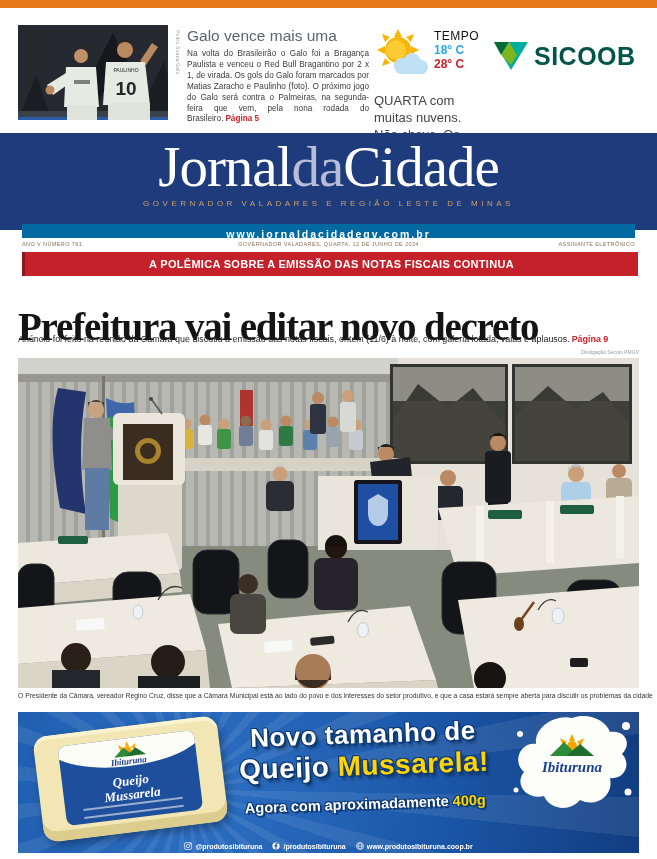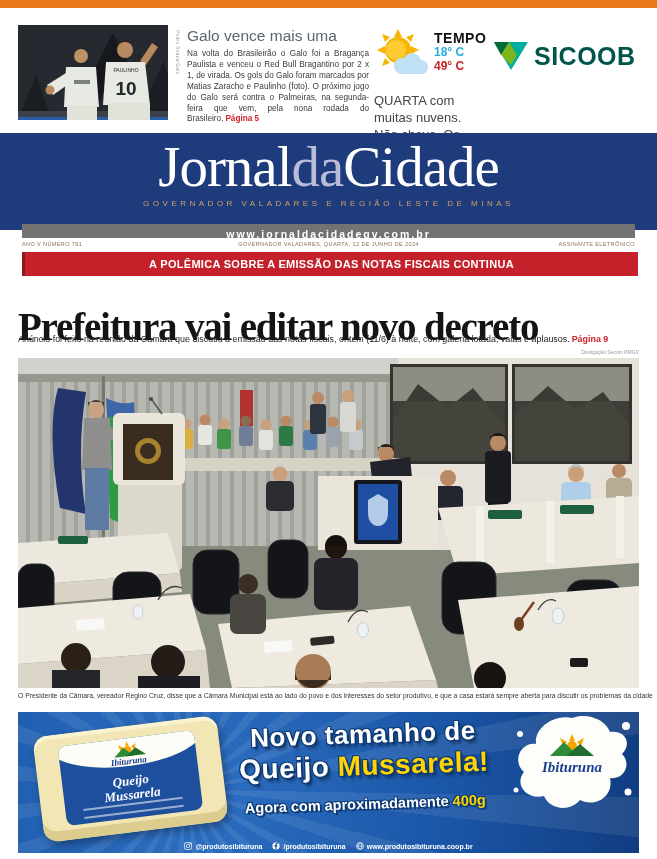--- a/index.html
+++ b/index.html
@@ -16,34 +16,34 @@
     font-size:4.5px;color:#999;letter-spacing:.5px;}
   #galo-article{left:187px;top:27px;width:182px;}
   #galo-headline{font-size:15.5px;color:#5b6670;margin:0 0 4px 0;font-weight:400;}
   #galo-body{font-size:8.2px;line-height:1.33;color:#3a3a3a;text-align:justify;}
   .red-ref{color:#CC2229;font-weight:bold;margin-left:2px;}
 
   
   #weather{left:372px;top:26px;width:115px;}
   #weather-icon{position:absolute;left:0;top:2px;}
   #weather-temps{position:absolute;left:62px;top:4px;line-height:1.15;}
-  #weather-label{font-size:14px;font-weight:700;color:#111;letter-spacing:.5px;}
+  #weather-label{font-size:12px;font-weight:400;color:#111;letter-spacing:.5px;}
   #weather-low{font-size:12px;font-weight:800;color:#29ABE2;}
   #weather-high{font-size:12px;font-weight:800;color:#CC2229;}
   #weather-forecast{position:absolute;left:2px;top:66px;width:112px;font-size:13px;
     line-height:1.32;color:#444;}
   #sicoob-logo{left:490px;top:36px;}
 
   
   #masthead{left:0;top:133px;width:657px;height:97px;background:#1E3C7B;text-align:center;}
   #masthead-title{margin-top:4px;font-family:"Liberation Serif",serif;font-size:57px;
     line-height:1.05;color:#fff;letter-spacing:-1px;}
   #masthead-title .mid{color:#b8bcd8;}
   #masthead-subtitle{font-size:8px;letter-spacing:3.5px;color:#D79F63;margin-top:2px;}
-  #web-bar{left:22px;top:224px;width:613px;height:14px;background:#737373;text-align:center;}
+  #web-bar{left:22px;top:224px;width:613px;height:14px;background:#0369a1;text-align:center;}
   #web-bar span{font-size:10.5px;font-weight:bold;color:#fff;letter-spacing:2px;line-height:14px;}
 
   
   .dateline{top:241px;font-size:5.5px;color:#8a7258;letter-spacing:.4px;}
   #dateline-left{left:22px;}
   #dateline-center{left:0;width:657px;text-align:center;}
   #dateline-right{right:22px;}
 
   
   #kicker{left:22px;top:252px;width:613px;height:24px;background:#C4212A;
@@ -151,21 +151,21 @@
       <g fill="#BFE0F5">
         <circle cx="30" cy="38" r="8"></circle>
           <circle cx="40" cy="34" r="9"></circle>
           <circle cx="49" cy="39" r="7"></circle>
         <rect x="26" y="38" width="28" height="8" rx="4"></rect>
       </g>
     </svg>
     <div id="weather-temps">
       <div id="weather-label">TEMPO</div>
       <div id="weather-low">18° C</div>
-      <div id="weather-high">49° C</div>
+      <div id="weather-high">28° C</div>
     </div>
     <div id="weather-forecast">QUARTA com muitas nuvens. Não chove. Os prognósticos são do Climatempo.</div>
   </div>
 
   <svg id="sicoob-logo" class="abs" width="152" height="44" viewBox="0 0 152 44">
     <polygon points="4,6 38,6 21,34" fill="#00AE9D"></polygon>
     <polygon points="4,6 19,6 11,19" fill="#046A38"></polygon>
     <polygon points="11,19 19,6 27,19 21,29" fill="#7DB61C"></polygon>
     <text x="44" y="29" font-size="25" font-weight="800" letter-spacing="0.5" fill="#00544A" font-family="Liberation Sans, sans-serif">SICOOB</text>
   </svg>

